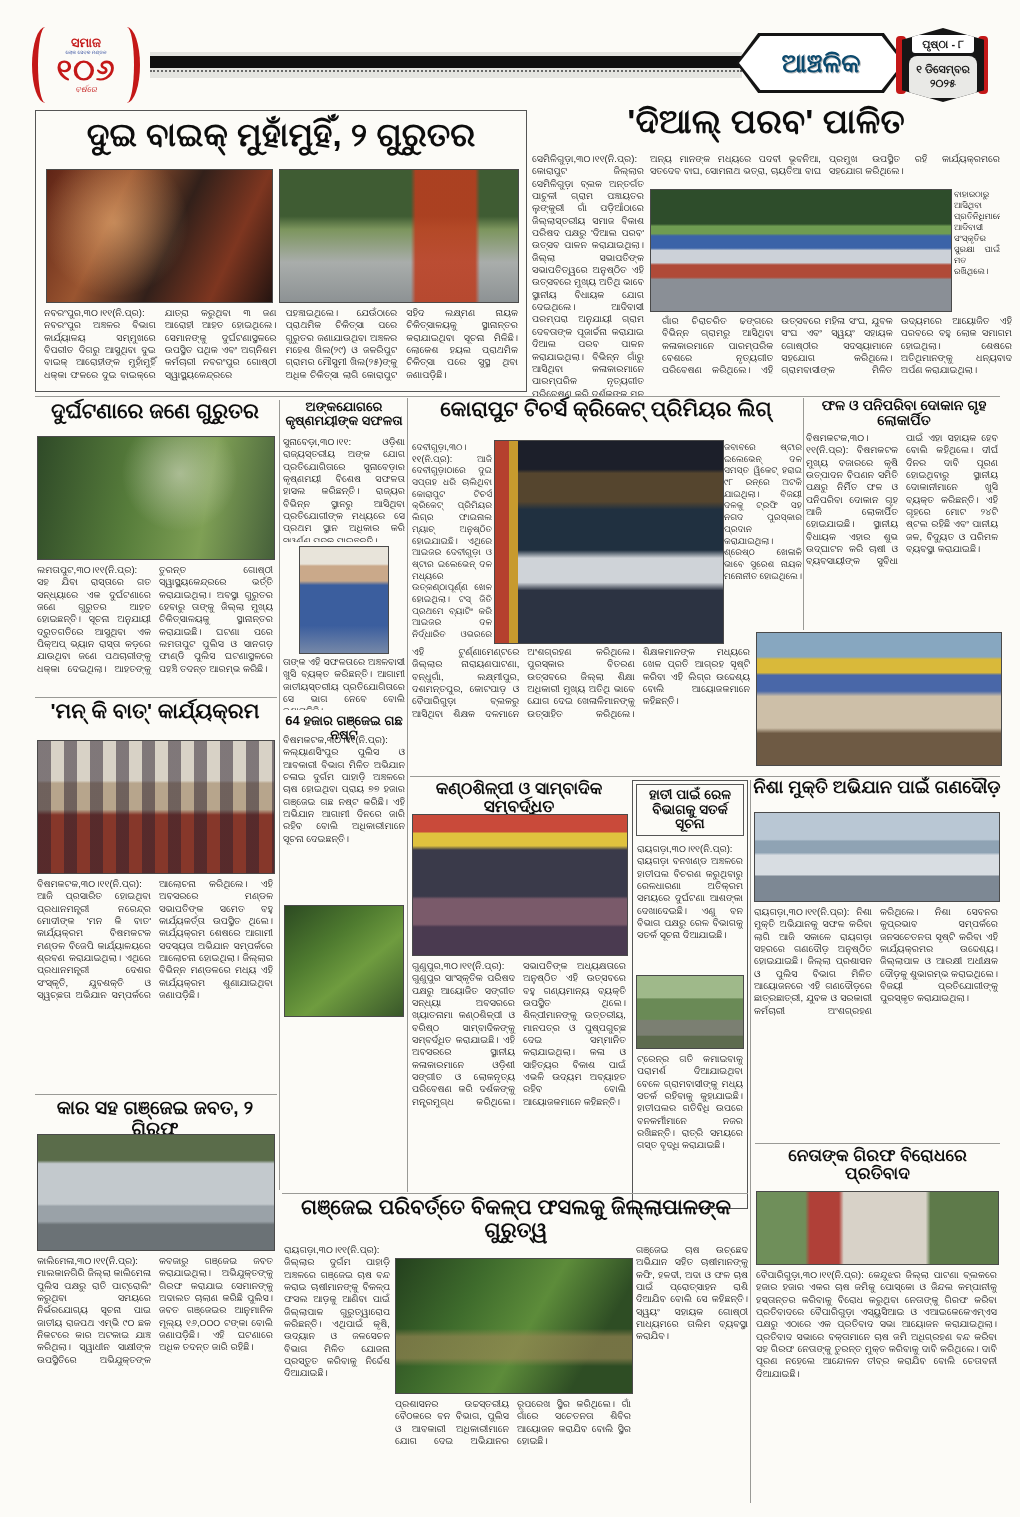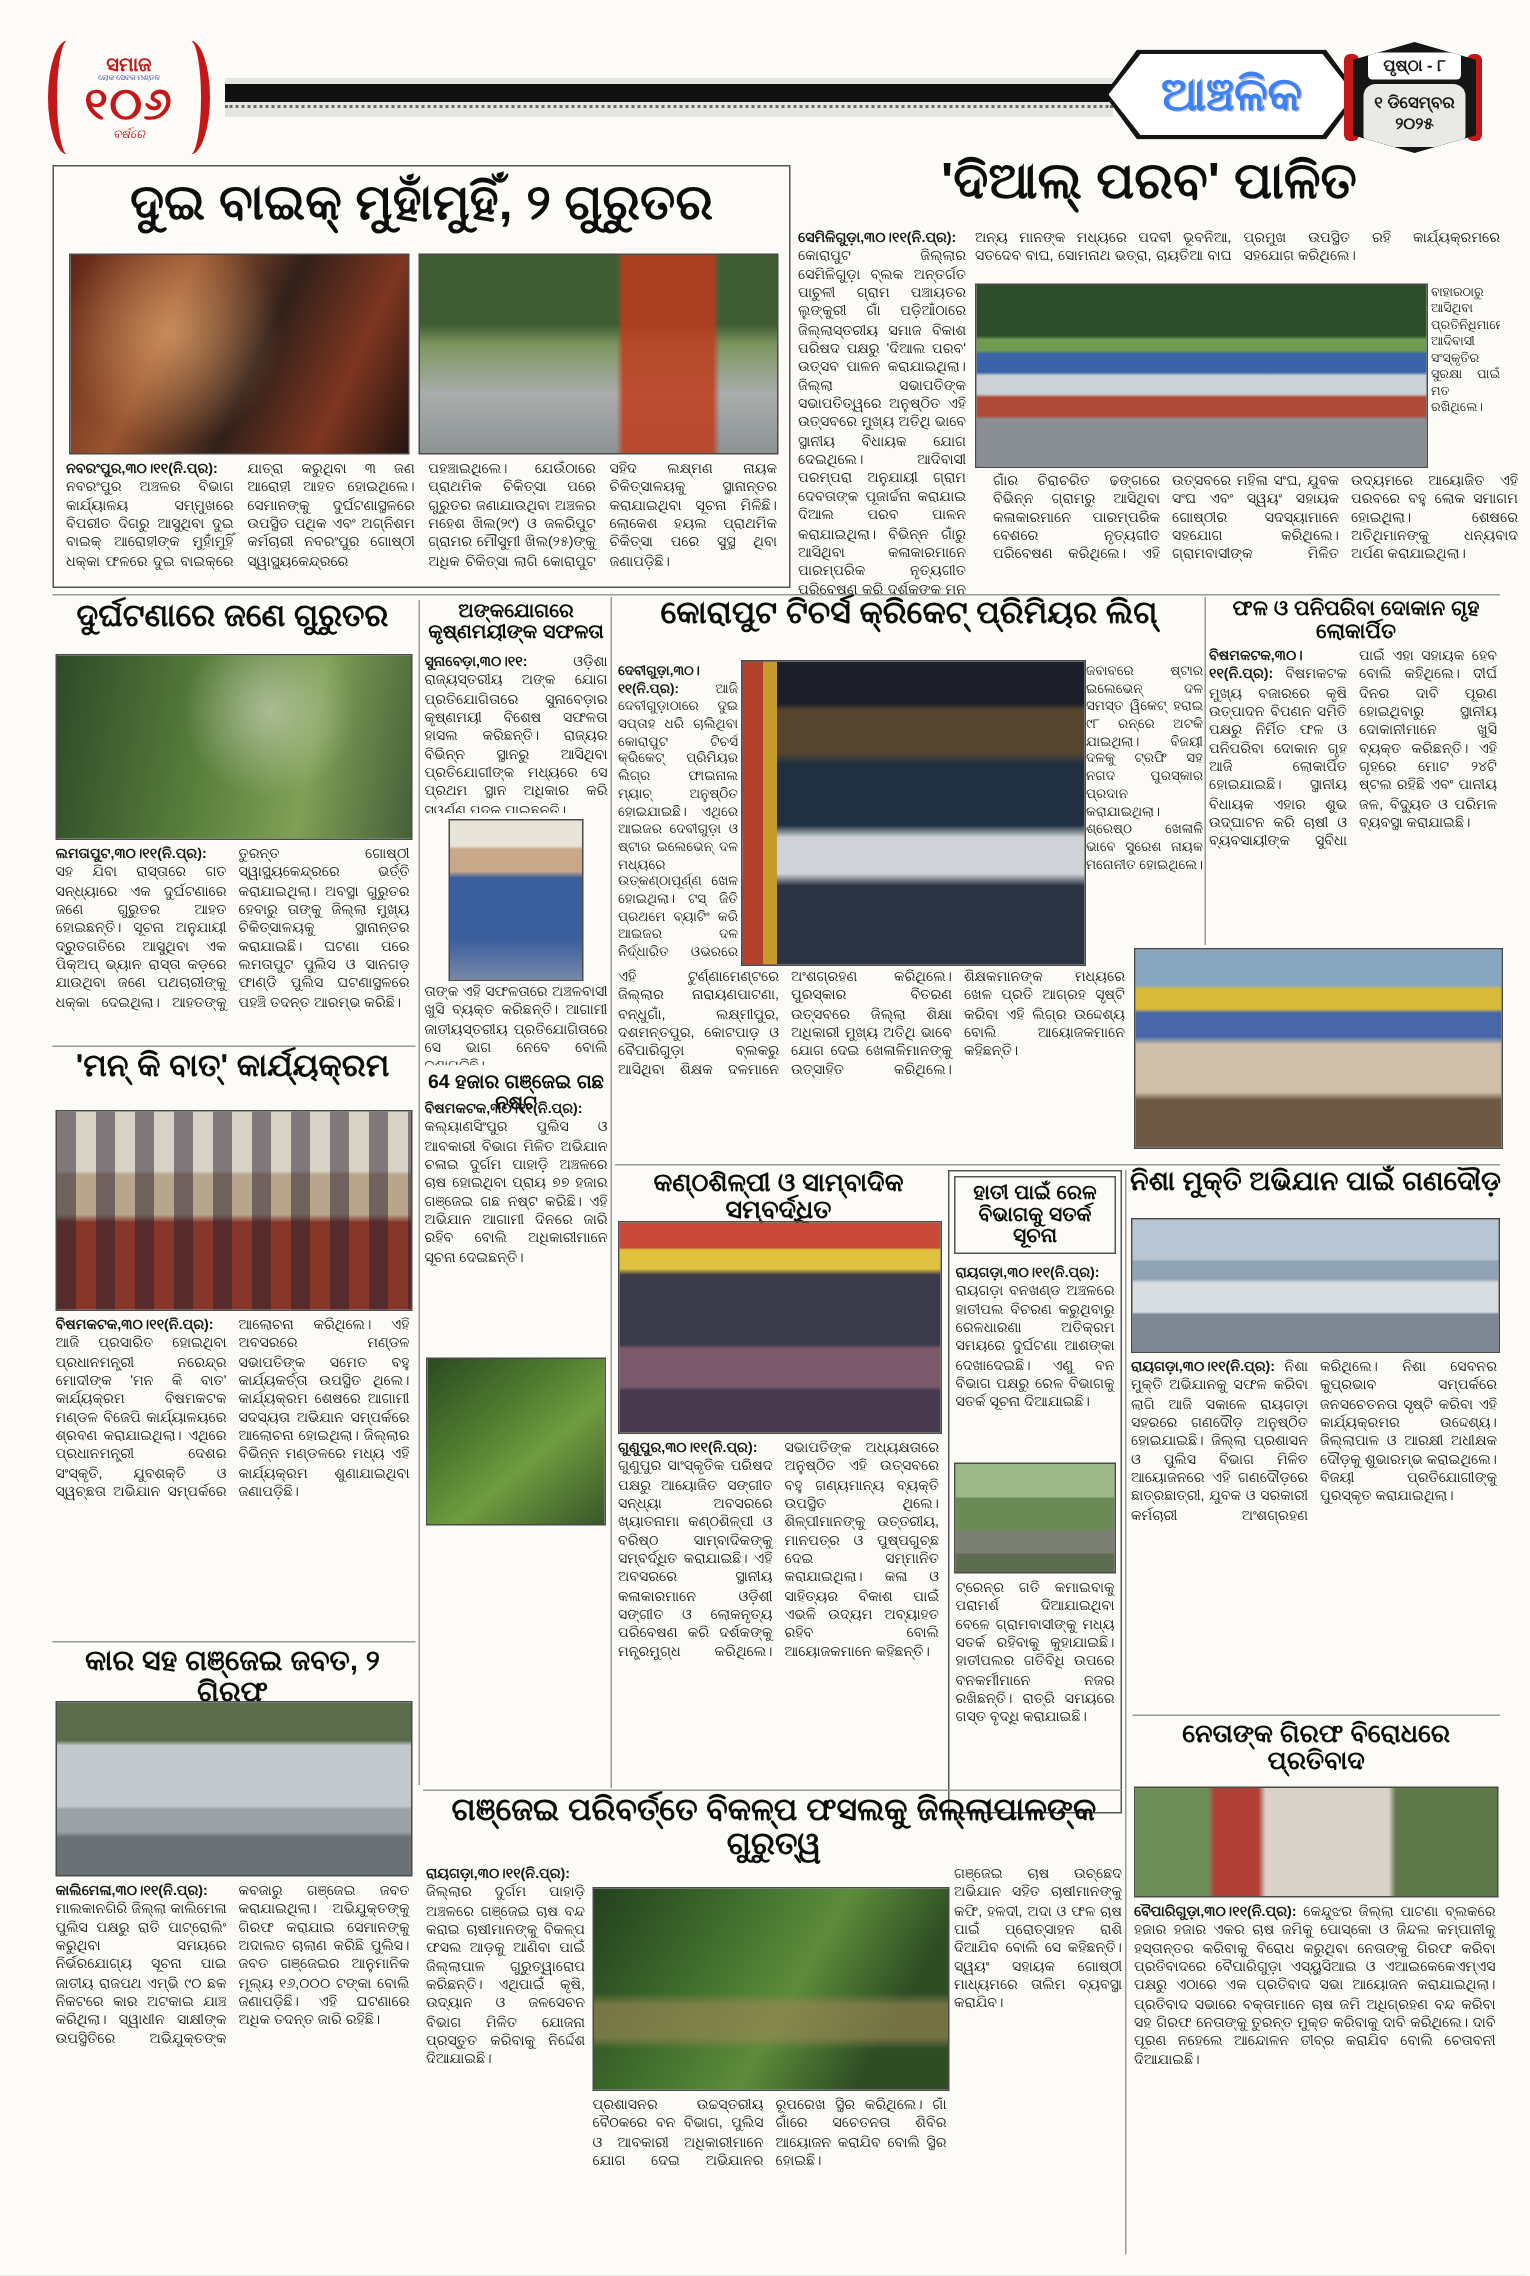--- a/index.html
+++ b/index.html
@@ -17,39 +17,39 @@
   .logo-num{color:#c41818;font-weight:bold;font-size:30px;letter-spacing:1px;}
   .logo-t3{color:#c41818;font-size:8px;font-style:italic;margin-top:1px;}
   .bar-wrap{left:150px;top:52px;width:592px;height:26px;background:#e4e4e0;}
   .bar-black{margin-top:4px;height:12px;background:#101010;}
   .bar-dots{margin-top:2px;height:0;border-top:2px dotted #6a6a6a;}
   .badge-out{left:736px;top:33px;width:170px;height:60px;background:#141414;
              clip-path:polygon(0 50%,13% 0,87% 0,100% 50%,87% 100%,13% 100%);}
   .badge-in{position:absolute;left:3px;top:3px;right:3px;bottom:3px;background:#fff;
             clip-path:polygon(0 50%,13% 0,87% 0,100% 50%,87% 100%,13% 100%);
             display:flex;align-items:center;justify-content:center;}
-  .badge-txt{font-size:31px;font-weight:bold;color:#3b82f6;text-shadow:1px 1px 0 #bbb;}
+  .badge-txt{font-size:26px;font-weight:bold;color:#0c4a6e;text-shadow:1px 1px 0 #bbb;}
   .dateunit{left:902px;top:28px;width:82px;height:74px;background:#161616;
             clip-path:polygon(50% 0,100% 16%,100% 84%,50% 100%,0 84%,0 16%);}
   .datewing{width:10px;height:58px;background:#c41818;border-radius:4px;}
   .wing-l{left:896px;top:36px;}
   .wing-r{left:978px;top:36px;}
   .pagelbl{position:absolute;left:10px;top:7px;width:62px;height:18px;background:#fff;border-radius:3px;
            display:flex;align-items:center;justify-content:center;font-size:11px;font-weight:bold;}
   .datebox{position:absolute;left:7px;top:28px;width:68px;height:42px;background:#e9e9e6;border-radius:8px;
            display:flex;flex-direction:column;align-items:center;justify-content:center;font-size:11px;font-weight:bold;line-height:1.25;}
   
   .hd{font-weight:bold;text-align:center;line-height:1.08;color:#0d0d0d;}
   .h-xl{font-size:33px;}
   .h-xl2{font-size:34px;}
   .h-l{font-size:21px;}
   .h-m{font-size:17px;}
   .h-s{font-size:13px;}
   .bd{font-size:9.5px;line-height:1.3;text-align:justify;overflow:hidden;}
-  .bd b{font-weight:bold;}
+  .bd b{font-weight:normal;}
   .c2{column-count:2;column-gap:8px;}
   .c3{column-count:3;column-gap:8px;}
   .c4{column-count:4;column-gap:9px;}
   .ph{border:1px solid #4a4a4a;}
   .box{border:1.5px solid #555;}
   .vline{width:1px;background:#9a9a96;}
   .hline{height:1px;background:#9a9a96;}
   
   .p-bike1{background:radial-gradient(circle at 30% 40%,rgba(240,185,125,.55),transparent 42%),
            linear-gradient(115deg,#5f2416,#9a5530 30%,#32201a 55%,#7e3620 78%,#241410);}

